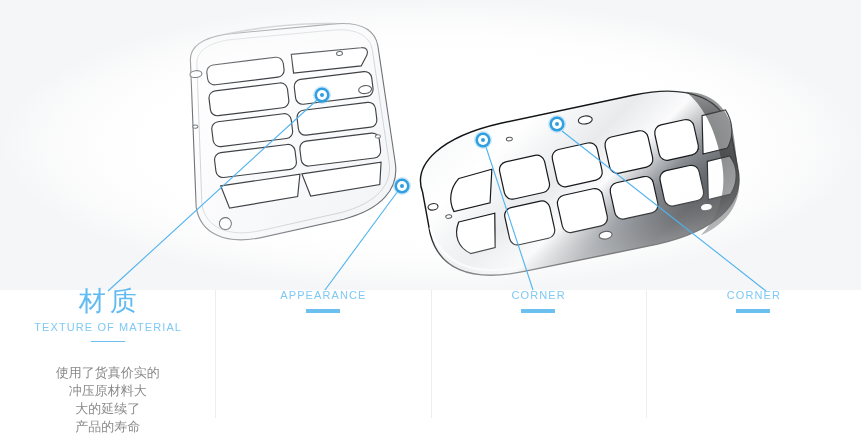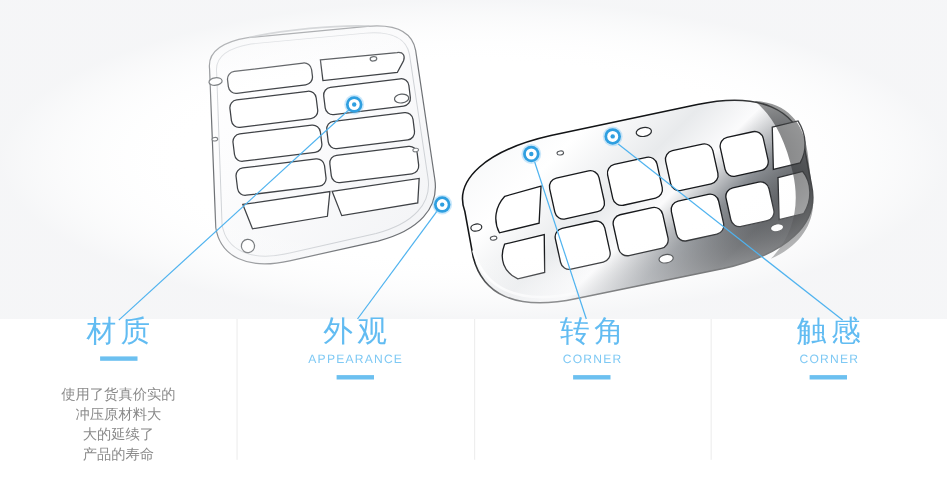--- a/index.html
+++ b/index.html
@@ -259,39 +259,37 @@
 
   <div class="marker" style="left:322px; top:95px;"></div>
   <div class="marker" style="left:402px; top:186px;"></div>
   <div class="marker" style="left:483px; top:140px;"></div>
   <div class="marker" style="left:557px; top:124px;"></div>
 
   <div class="features">
 
     <div class="feature">
       <div class="f-title">材质</div>
+      <div class="f-sub">TEXTURE OF MATERIAL</div>
       <div class="f-rule"></div>
       <div class="f-body">使用了货真价实的
 冲压原材料大
 大的延续了
 产品的寿命</div>
     </div>
 
     <div class="feature">
-      <div class="f-title">外观</div>
       <div class="f-sub">APPEARANCE</div>
       <div class="f-rule"></div>
     </div>
 
     <div class="feature">
-      <div class="f-title">转角</div>
       <div class="f-sub">CORNER</div>
       <div class="f-rule"></div>
     </div>
 
     <div class="feature">
-      <div class="f-title">触感</div>
       <div class="f-sub">CORNER</div>
       <div class="f-rule"></div>
     </div>
 
   </div>
 </div>
 
 </body></html>

